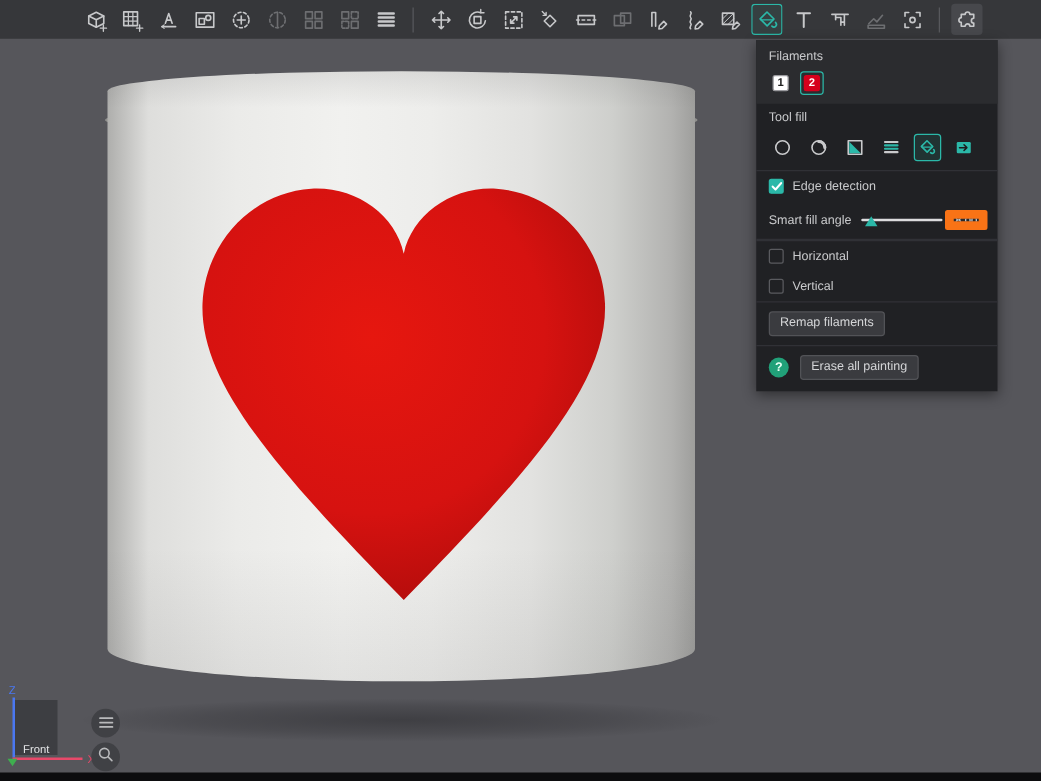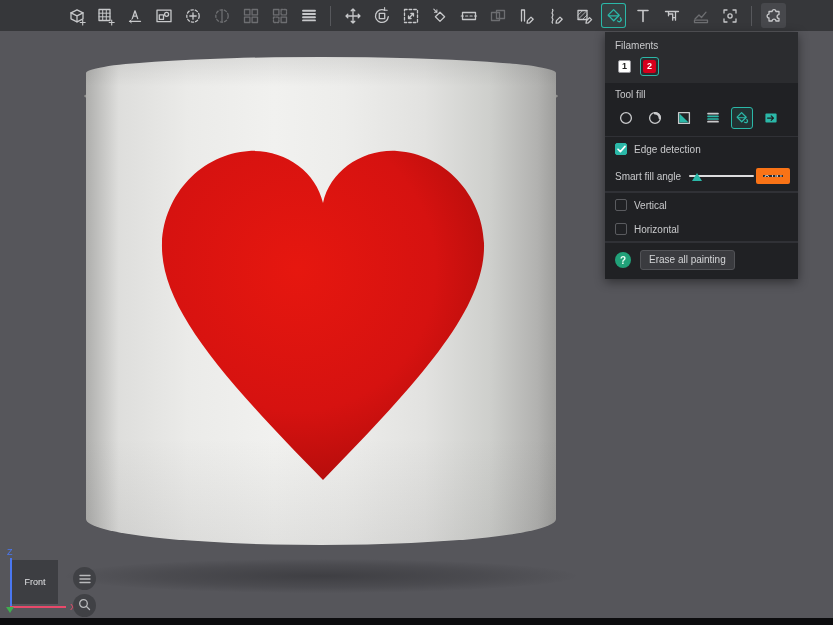--- a/index.html
+++ b/index.html
@@ -65,22 +65,22 @@
   .panel-btn{display:inline-block;padding:3px 8px 4px;background:#3a3b3f;border:1px solid #525357;
            border-radius:3px;color:#d4d5d7;font-size:10px;line-height:11px;}
   .help-row{display:flex;align-items:center;gap:9px;padding:7px 10px 9px;}
   .help-circle{width:16px;height:16px;border-radius:50%;background:#21a179;color:#eafff5;
            font-size:10px;font-weight:bold;display:flex;align-items:center;justify-content:center;}
 
   
   .gizmo{position:absolute;left:6px;top:517px;width:78px;height:68px;font-size:9px;}
   .gizmo .z-label{position:absolute;left:1px;top:-1px;color:#4a77f0;}
   .gizmo .z-axis{position:absolute;left:4px;top:10px;width:2px;height:48px;background:#4a77f0;}
-  .gizmo .front-face{position:absolute;left:6px;top:12px;width:46px;height:44px;background:#3d3e42;
-           display:flex;align-items:center;justify-content:center;color:#e3e4e6;}
+  .gizmo .front-face{position:absolute;left:6px;top:12px;width:34px;height:44px;background:#3d3e42;
+           display:flex;align-items:flex-end;justify-content:center;color:#e3e4e6;}
   .gizmo .x-axis{position:absolute;left:4px;top:58px;width:56px;height:2px;background:#e8496a;}
   .gizmo .x-label{position:absolute;left:64px;top:54px;color:#e8496a;}
   .gizmo .y-arrow{position:absolute;left:0px;top:59px;width:0;height:0;
            border-left:4px solid transparent;border-right:4px solid transparent;
            border-top:6px solid #3fae4f;}
   .circle-btn{position:absolute;width:23px;height:23px;border-radius:50%;background:#404145;
            display:flex;align-items:center;justify-content:center;color:#b9babc;}
   .btn-menu{left:73px;top:536px;}
   .btn-search{left:73px;top:563px;}
   .bottom-strip{position:absolute;left:0;bottom:0;width:833px;height:7px;background:#0c0c0e;}
@@ -367,29 +367,32 @@
       <input class="value-box" value="8.00" style="">
     </div>
 
     <div class="pp-divider"></div>
 
 
     <div class="pp-divider"></div>
 
     <div class="chk-row">
       <span class="checkbox"></span>
-      <span>Vertical</span>
+      <span>Horizontal</span>
     </div>
     <div class="chk-row">
       <span class="checkbox"></span>
-      <span>Horizontal</span>
+      <span>Vertical</span>
     </div>
 
     <div class="pp-divider"></div>
 
+    <div class="btn-row">
+      <span class="panel-btn">Remap filaments</span>
+    </div>
 
     <div class="pp-divider"></div>
 
     <div class="help-row">
       <span class="help-circle">?</span>
       <span class="panel-btn">Erase all painting</span>
     </div>
   </div>
 
   <div class="bottom-strip"></div>

